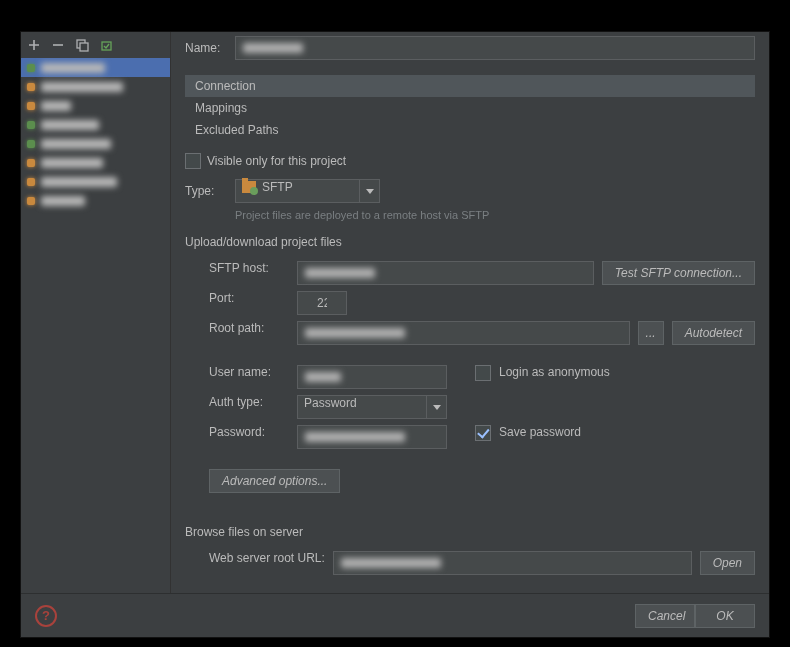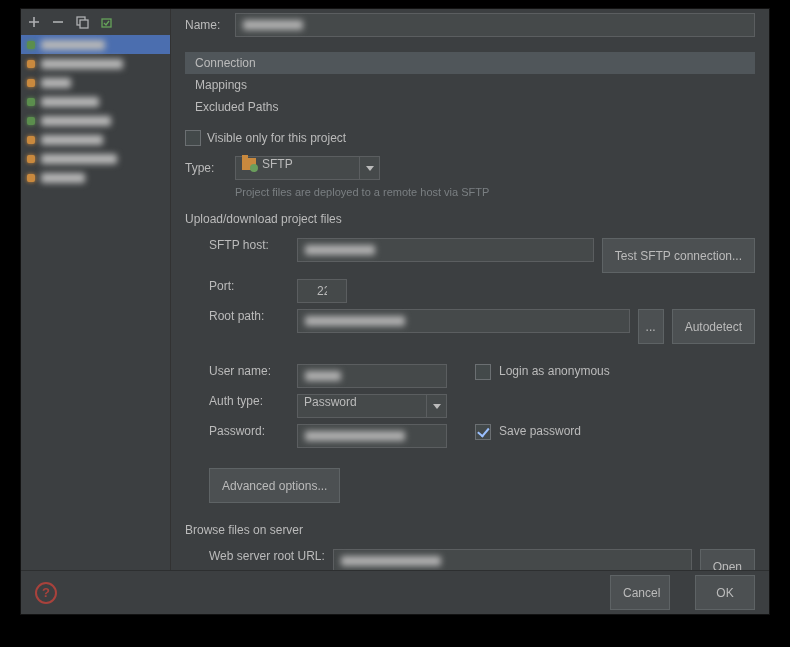--- a/index.html
+++ b/index.html
@@ -1,18 +1,18 @@
 <!DOCTYPE html>
 <html><head>
 <meta charset="utf-8">
 <style>
   * { box-sizing: border-box; margin: 0; padding: 0; }
   html, body { width: 790px; height: 647px; background: #000; font-family: "Segoe UI", Arial, sans-serif; font-size: 12px; color: #bbbbbb; }
   .window {
-    position: absolute; left: 20px; top: 8px; width: 750px; height: 607px;
+    position: absolute; left: 20px; top: 31px; width: 750px; height: 607px;
     background: #3c3f41; border: 1px solid #121212;
     display: flex; flex-direction: column;
   }
   .body { flex: 1; display: flex; min-height: 0; }
   .sidebar {
     width: 150px; background: #3c3f41; display: flex; flex-direction: column;
     border-right: 1px solid #323232;
   }
   .toolbar { height: 26px; padding: 0 6px; display: flex; align-items: center; gap: 10px; }
   .tb-icon { width: 14px; height: 14px; display: flex; align-items: center; justify-content: center; cursor: pointer; color: #aeb0b2; }
@@ -61,41 +61,41 @@
     content: ""; border-left: 4px solid transparent; border-right: 4px solid transparent;
     border-top: 5px solid #bbbbbb;
   }
   .helper { color: #7a7f82; font-size: 11px; margin-left: 50px; }
   .section-label { color: #bbbbbb; margin-top: 8px; }
   .form-grid { margin: 6px 0 0 24px; display: flex; flex-direction: column; gap: 6px; }
   .form-row { display: flex; align-items: flex-start; gap: 8px; }
   .form-row .lbl { width: 80px; color: #bbbbbb; }
   .btn {
     background: #4c5052; border: 1px solid #5e6365; color: #bbbbbb;
-    height: 35px; padding: 0 12px; font-size: 12px; cursor: pointer; font-family: inherit;
+    height: 24px; padding: 0 12px; font-size: 12px; cursor: pointer; font-family: inherit; font-style: italic;
   }
   .btn.square { width: 26px; padding: 0; }
   .folder-icon { width: 14px; height: 12px; background: #c9893e; position: relative; }
   .folder-icon::before {
     content: ""; position: absolute; left: 0; top: -3px; width: 6px; height: 3px; background: #c9893e;
   }
   .folder-icon::after {
     content: ""; position: absolute; right: -2px; bottom: -2px; width: 8px; height: 8px;
     background: #6a9e5c; border-radius: 50%;
   }
   .footer {
     height: 44px; border-top: 1px solid #2d2f30; display: flex; align-items: center;
     justify-content: space-between; padding: 0 14px;
   }
   .help-circle {
     width: 22px; height: 22px; border: 2px solid #a8423c; color: #a8423c; border-radius: 50%;
     display: flex; align-items: center; justify-content: center; font-weight: bold; font-size: 13px;
     cursor: pointer;
   }
-  .footer-btns { display: flex; gap: 25px; }
+  .footer-btns { display: flex; gap: 0; }
   .btn.wide { width: 60px; }
   .blur-input-val {
     display:inline-block; height:10px; border-radius:2px; filter: blur(3px); background:#b0b0b0;
   }
 </style>
 </head>
 <body>
 
 <div class="window">
   <div class="body">

